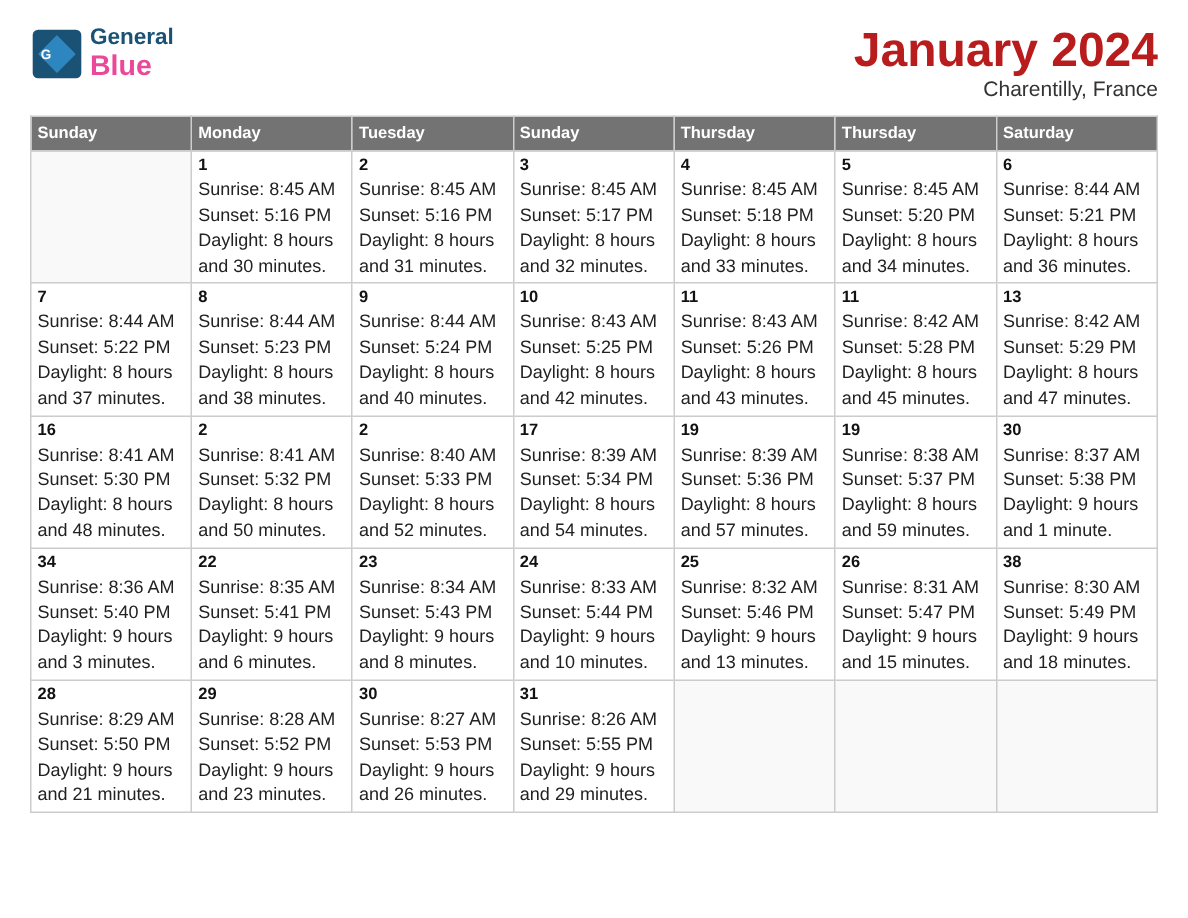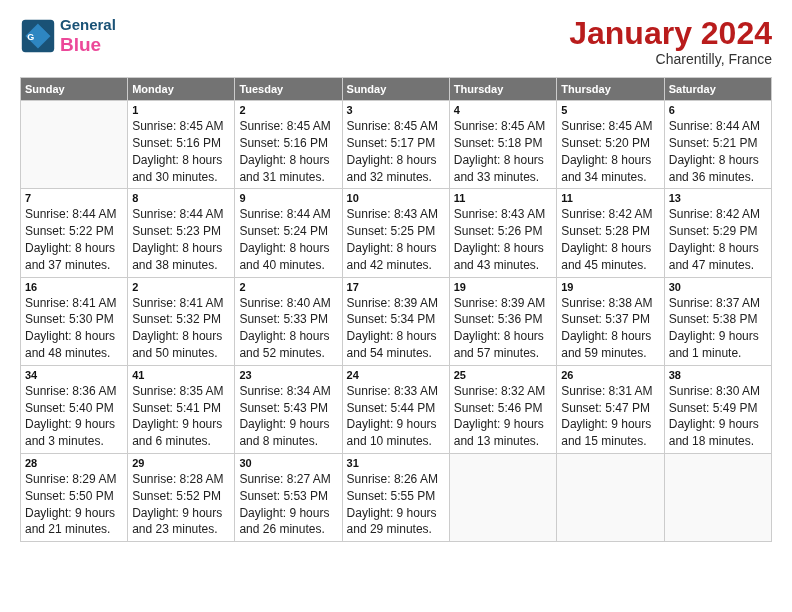--- a/index.html
+++ b/index.html
@@ -208,21 +208,21 @@
             <span class="day-num">30</span>
             <div class="day-info">Sunrise: 8:37 AM<br>Sunset: 5:38 PM<br>Daylight: 9 hours<br>and 1 minute.</div>
           </td>
         </tr>
         <tr class="row-shaded">
           <td>
             <span class="day-num">34</span>
             <div class="day-info">Sunrise: 8:36 AM<br>Sunset: 5:40 PM<br>Daylight: 9 hours<br>and 3 minutes.</div>
           </td>
           <td>
-            <span class="day-num">41</span>
+            <span class="day-num">22</span>
             <div class="day-info">Sunrise: 8:35 AM<br>Sunset: 5:41 PM<br>Daylight: 9 hours<br>and 6 minutes.</div>
           </td>
           <td>
             <span class="day-num">23</span>
             <div class="day-info">Sunrise: 8:34 AM<br>Sunset: 5:43 PM<br>Daylight: 9 hours<br>and 8 minutes.</div>
           </td>
           <td>
             <span class="day-num">24</span>
             <div class="day-info">Sunrise: 8:33 AM<br>Sunset: 5:44 PM<br>Daylight: 9 hours<br>and 10 minutes.</div>
           </td>

